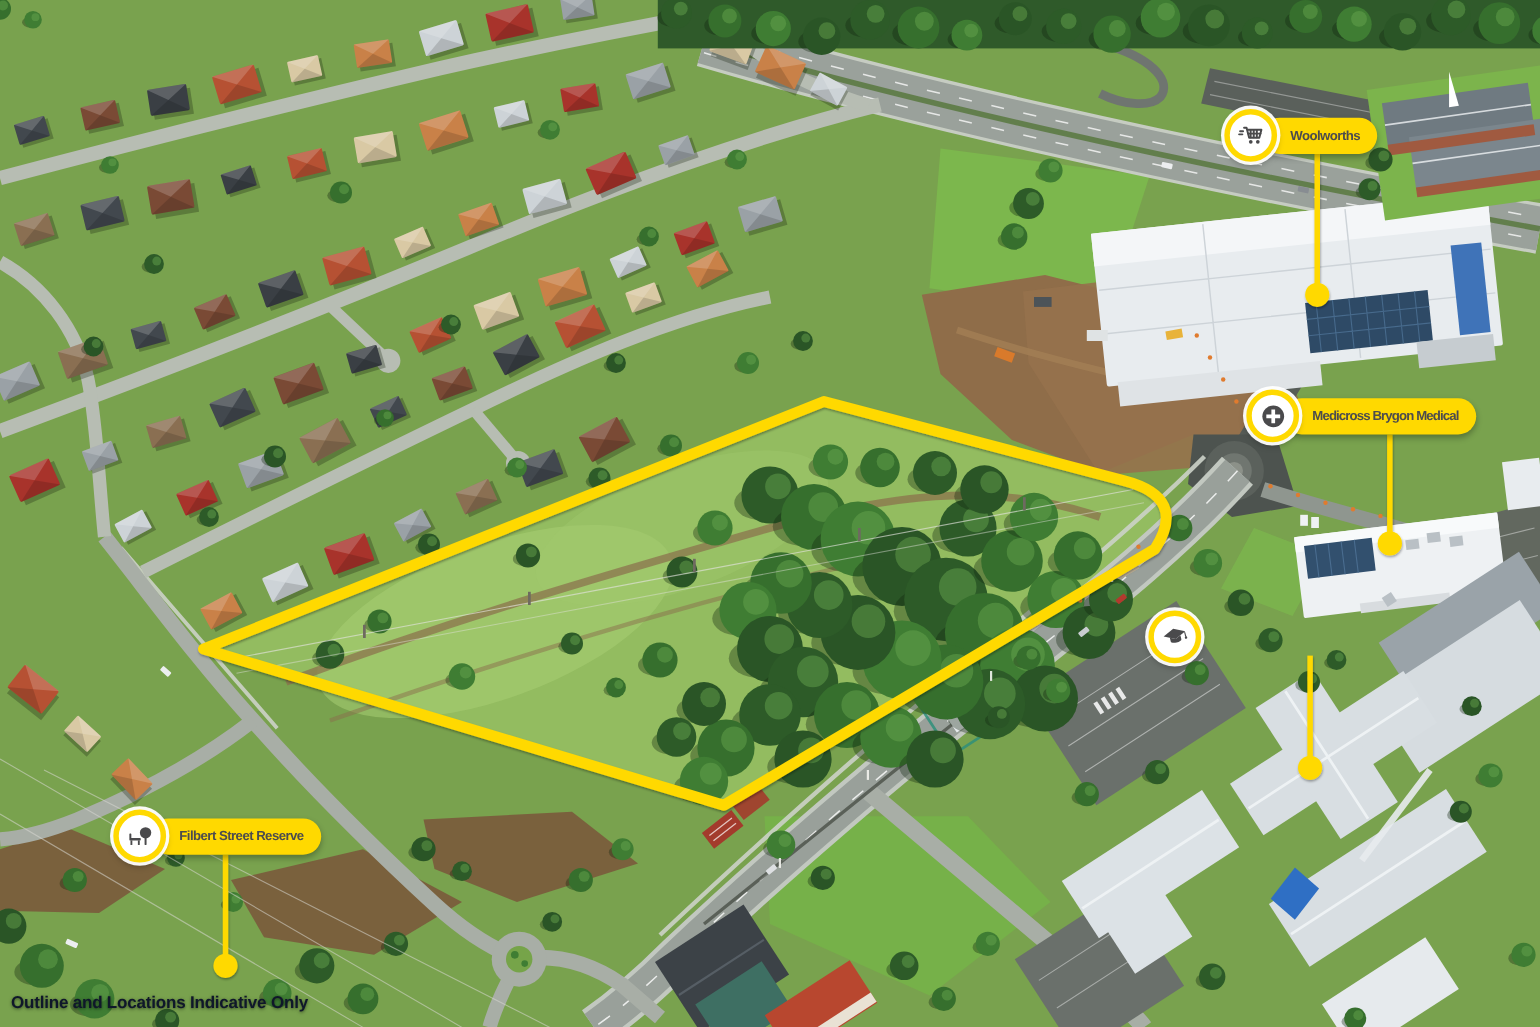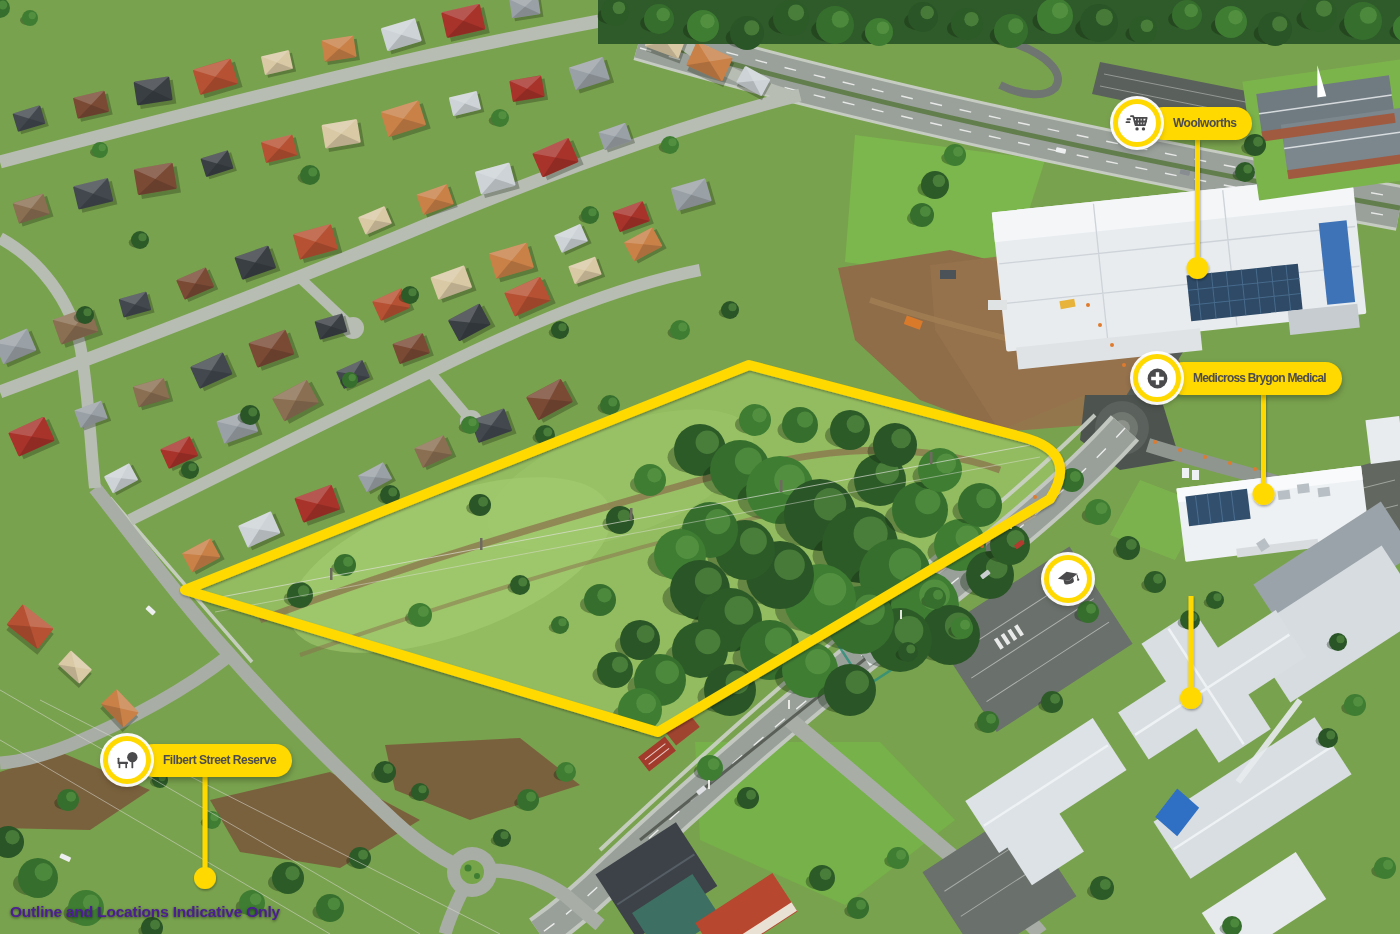--- a/index.html
+++ b/index.html
@@ -11,21 +11,21 @@
   .badge{width:48px;height:48px;box-sizing:border-box;border-radius:50%;
          background:#fff;border:5px solid var(--accent,#FFD900);
          box-shadow:0 0 0 3px rgba(255,255,255,.95), 0 3px 7px rgba(0,0,0,.35);
          display:flex;align-items:center;justify-content:center;z-index:2;}
   .badge svg{width:27px;height:27px;display:block;}
   .pill{margin-left:-14px;height:33px;line-height:33px;background:var(--accent,#FFD900);
         border-radius:17px;padding:0 16px 0 26px;font-size:12px;font-weight:bold;
         letter-spacing:-0.5px;color:var(--labeltext,#4C4C4E);white-space:nowrap;
         box-shadow:0 3px 6px rgba(0,0,0,.30);z-index:1;}
   .pill.tight{letter-spacing:-0.8px;}
-  .disclaimer{position:absolute;left:10px;top:903px;color:#4c1d95;font-size:15.5px;
+  .disclaimer{position:absolute;left:10px;top:903px;color:#0f172a;font-size:15.5px;
         font-weight:bold;letter-spacing:-0.2px;text-shadow:0 1px 3px rgba(0,0,0,.55);}
 </style>
 </head>
 <body>
 
 <div class="stage">
 
 <svg class="scene" width="1400" height="934" viewBox="0 0 1400 934">
 
   <g>

